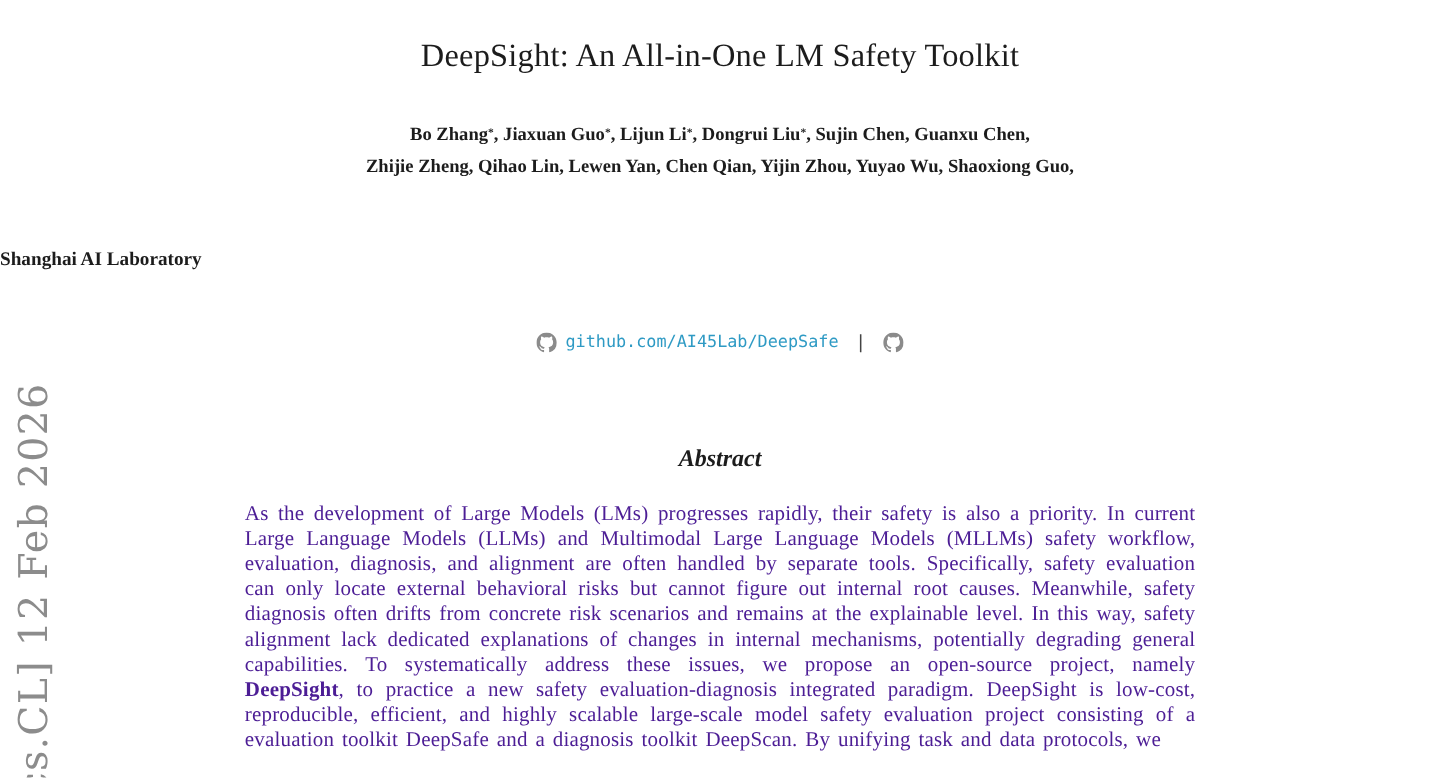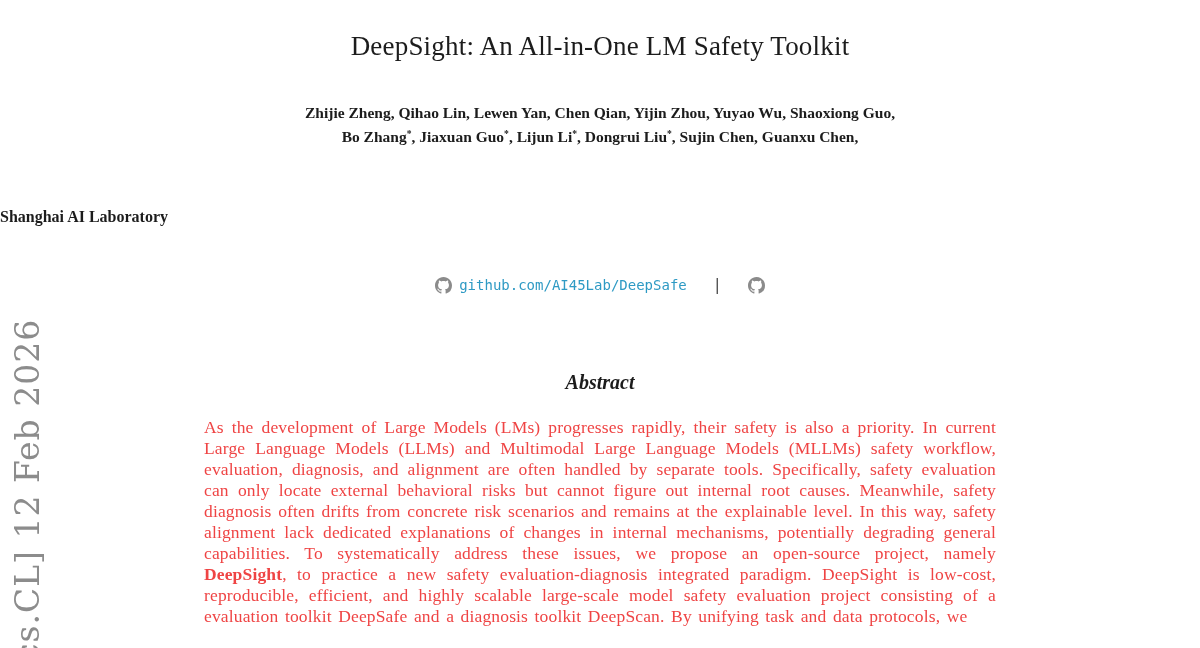--- a/index.html
+++ b/index.html
@@ -34,21 +34,21 @@
 
   .affiliation {
     position: absolute; top: 208px; left: 0; width: 100%;
     text-align: left;
     font-size: 16px; font-weight: bold;
   }
 
   .links-row {
     position: absolute; top: 276px; left: 0; width: 100%;
     display: flex; justify-content: center; align-items: center;
-    gap: 26px;
+    gap: 14px;
     font-family: "DejaVu Sans Mono", monospace;
     font-size: 14px;
   }
   .repo-link {
     display: inline-flex; align-items: center; gap: 7px;
     text-decoration: none;
     cursor: pointer;
   }
   .repo-link .gh-icon svg { display: block; }
   .link-sep { color: #444; font-size: 15px; }
@@ -59,21 +59,21 @@
     font-size: 20px; font-weight: bold; font-style: italic;
   }
 
   .abstract-body {
     position: absolute; top: 417px; left: 204px; width: 792px;
     font-size: 17.5px;
     line-height: 21px;
     text-align: justify;
     word-spacing: 2px;
     letter-spacing: 0.15px;
-    color: #ef4444;
+    color: #4c1d95;
   }
   .abstract-body b { font-weight: bold; }
 
   .arxiv-watermark {
     position: absolute;
     left: 8px; top: 662px;
     transform: rotate(-90deg);
     transform-origin: 0 0;
     font-family: "DejaVu Serif", serif;
     font-size: 33px;
@@ -83,22 +83,22 @@
   }
 </style>
 </head>
 <body>
 
 <div class="page">
 
   <div class="paper-title">DeepSight: An All-in-One LM Safety Toolkit</div>
 
   <div class="authors-block">
+      <div class="author-line"><span>Bo Zhang</span><sup>*</sup><span>, Jiaxuan Guo</span><sup>*</sup><span>, Lijun Li</span><sup>*</sup><span>, Dongrui Liu</span><sup>*</sup><span>, Sujin Chen, Guanxu Chen,</span></div>
       <div class="author-line"><span>Zhijie Zheng, Qihao Lin, Lewen Yan, Chen Qian, Yijin Zhou, Yuyao Wu, Shaoxiong Guo,</span></div>
-      <div class="author-line"><span>Bo Zhang</span><sup>*</sup><span>, Jiaxuan Guo</span><sup>*</sup><span>, Lijun Li</span><sup>*</sup><span>, Dongrui Liu</span><sup>*</sup><span>, Sujin Chen, Guanxu Chen,</span></div>
     </div>
 
   <div class="affiliation">Shanghai AI Laboratory</div>
 
   <div class="links-row">
     <a class="repo-link">
       <span class="gh-icon">
         <svg width="17" height="17" viewBox="0 0 16 16" aria-hidden="true">
           <path class="gh-path" fill="#8b8b8b" d="M8 0C3.58 0 0 3.58 0 8c0 3.54 2.29 6.53 5.47 7.59.4.07.55-.17.55-.38 0-.19-.01-.82-.01-1.49-2.01.37-2.53-.49-2.69-.94-.09-.23-.48-.94-.82-1.13-.28-.15-.68-.52-.01-.53.63-.01 1.08.58 1.23.82.72 1.21 1.87.87 2.33.66.07-.52.28-.87.51-1.07-1.78-.2-3.64-.89-3.64-3.95 0-.87.31-1.59.82-2.15-.08-.2-.36-1.02.08-2.12 0 0 .67-.21 2.2.82.64-.18 1.32-.27 2-.27.68 0 1.36.09 2 .27 1.53-1.04 2.2-.82 2.2-.82.44 1.1.16 1.92.08 2.12.51.56.82 1.27.82 2.15 0 3.07-1.87 3.75-3.65 3.95.29.25.54.73.54 1.48 0 1.07-.01 1.93-.01 2.2 0 .21.15.46.55.38A8.012 8.012 0 0 0 16 8c0-4.42-3.58-8-8-8z"></path>
         </svg>

